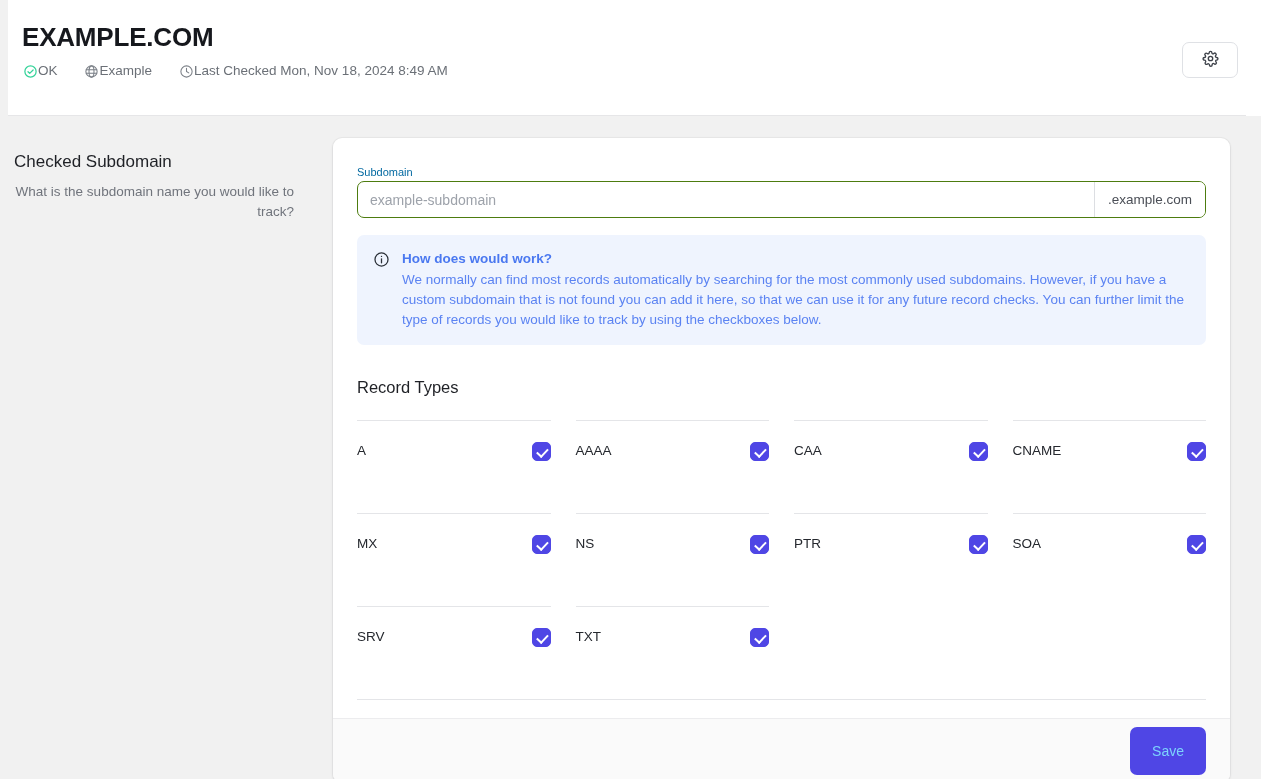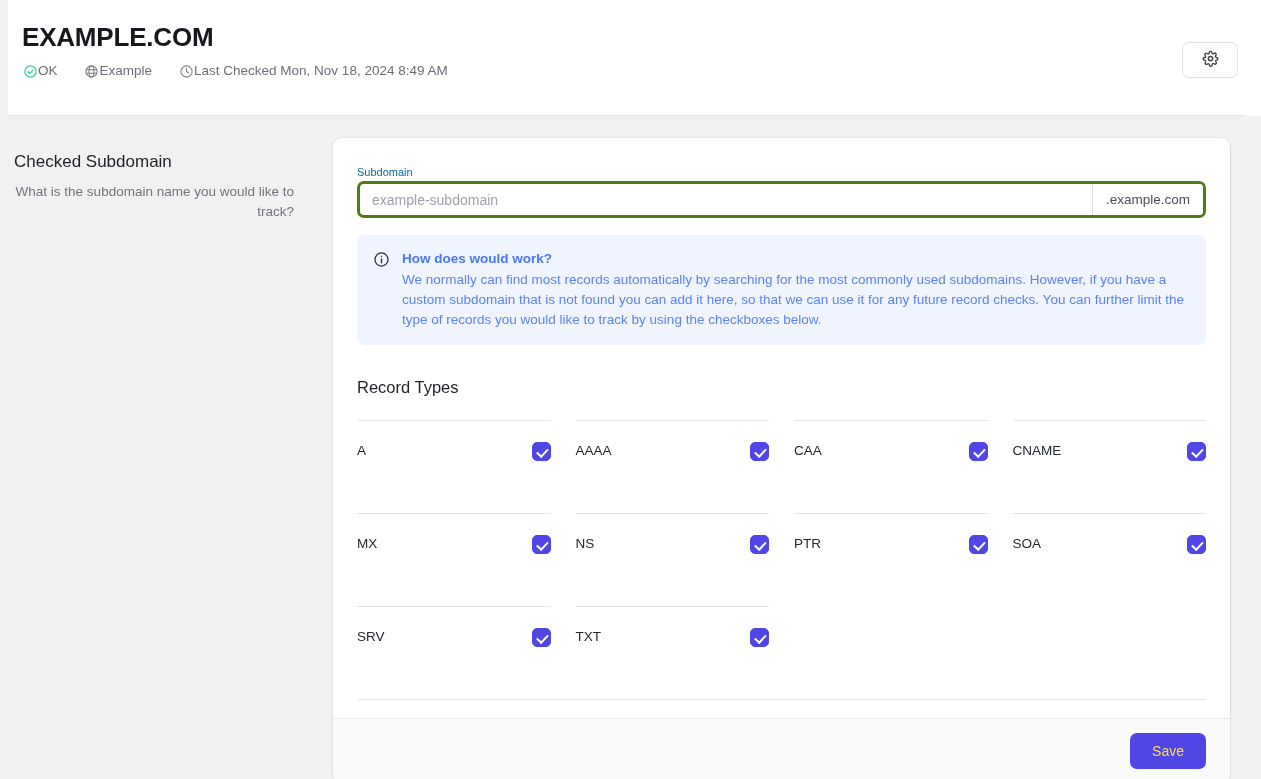--- a/index.html
+++ b/index.html
@@ -132,21 +132,21 @@
     font-size: 11px;
     color: #0369a1;
     line-height: 18px;
     margin-bottom: 12px;
   }
 
   .input-group {
     display: flex;
     width: 100%;
     height: 37px;
-    border: 3px solid #4d7c0f;
+    border: 1px solid #4d7c0f;
     border-radius: 7px;
     background: #fff;
     overflow: hidden;
   }
 
   .subdomain-input {
     flex: 1;
     border: 0;
     outline: none;
     padding: 0 12px;
@@ -276,24 +276,24 @@
     border-top: 1px solid #ececee;
     padding: 14px 24px;
     display: flex;
     justify-content: flex-end;
     height: 65px;
     align-items: center;
   }
 
   .save-button {
     background: #4f46e5;
-    color: #fde047;
+    color: #7dd3fc;
     border: 0;
     border-radius: 7px;
-    height: 36px;
+    height: 48px;
     padding: 0 22px;
     font-family: "Liberation Sans", sans-serif;
     font-size: 14px;
     cursor: pointer;
     line-height: 36px;
   }
 
   
   .scroll-gutter {
     position: absolute;

